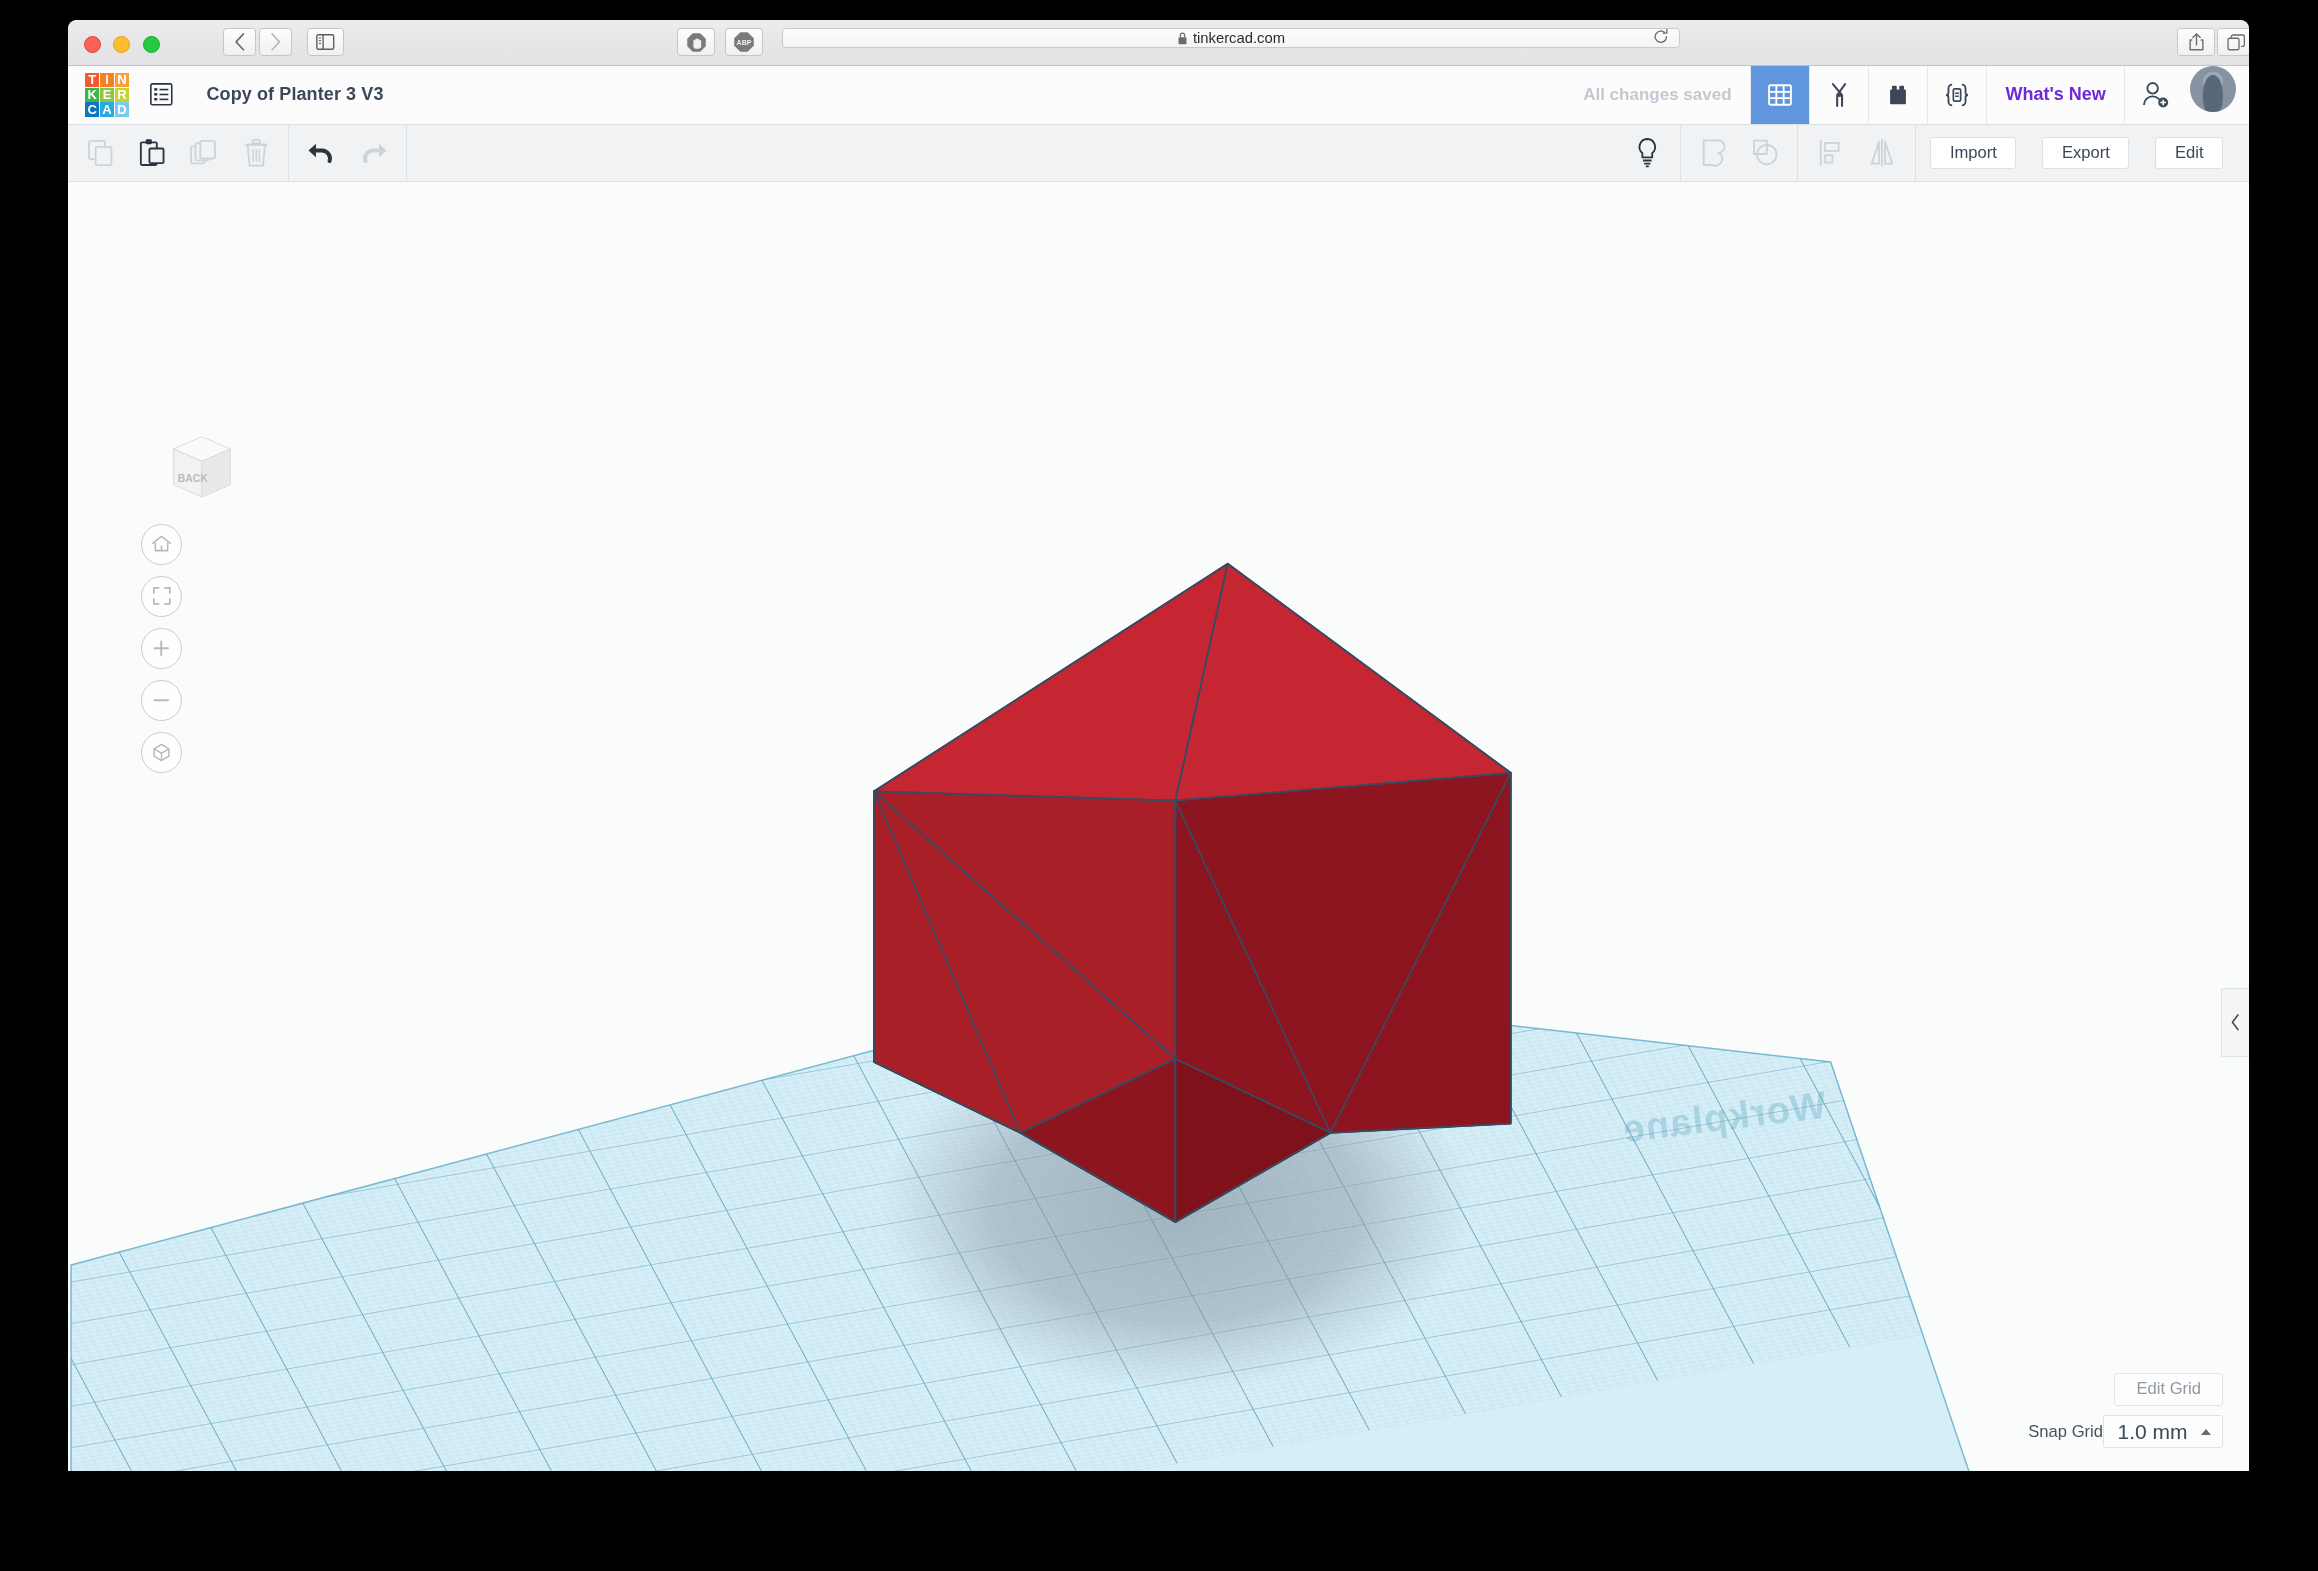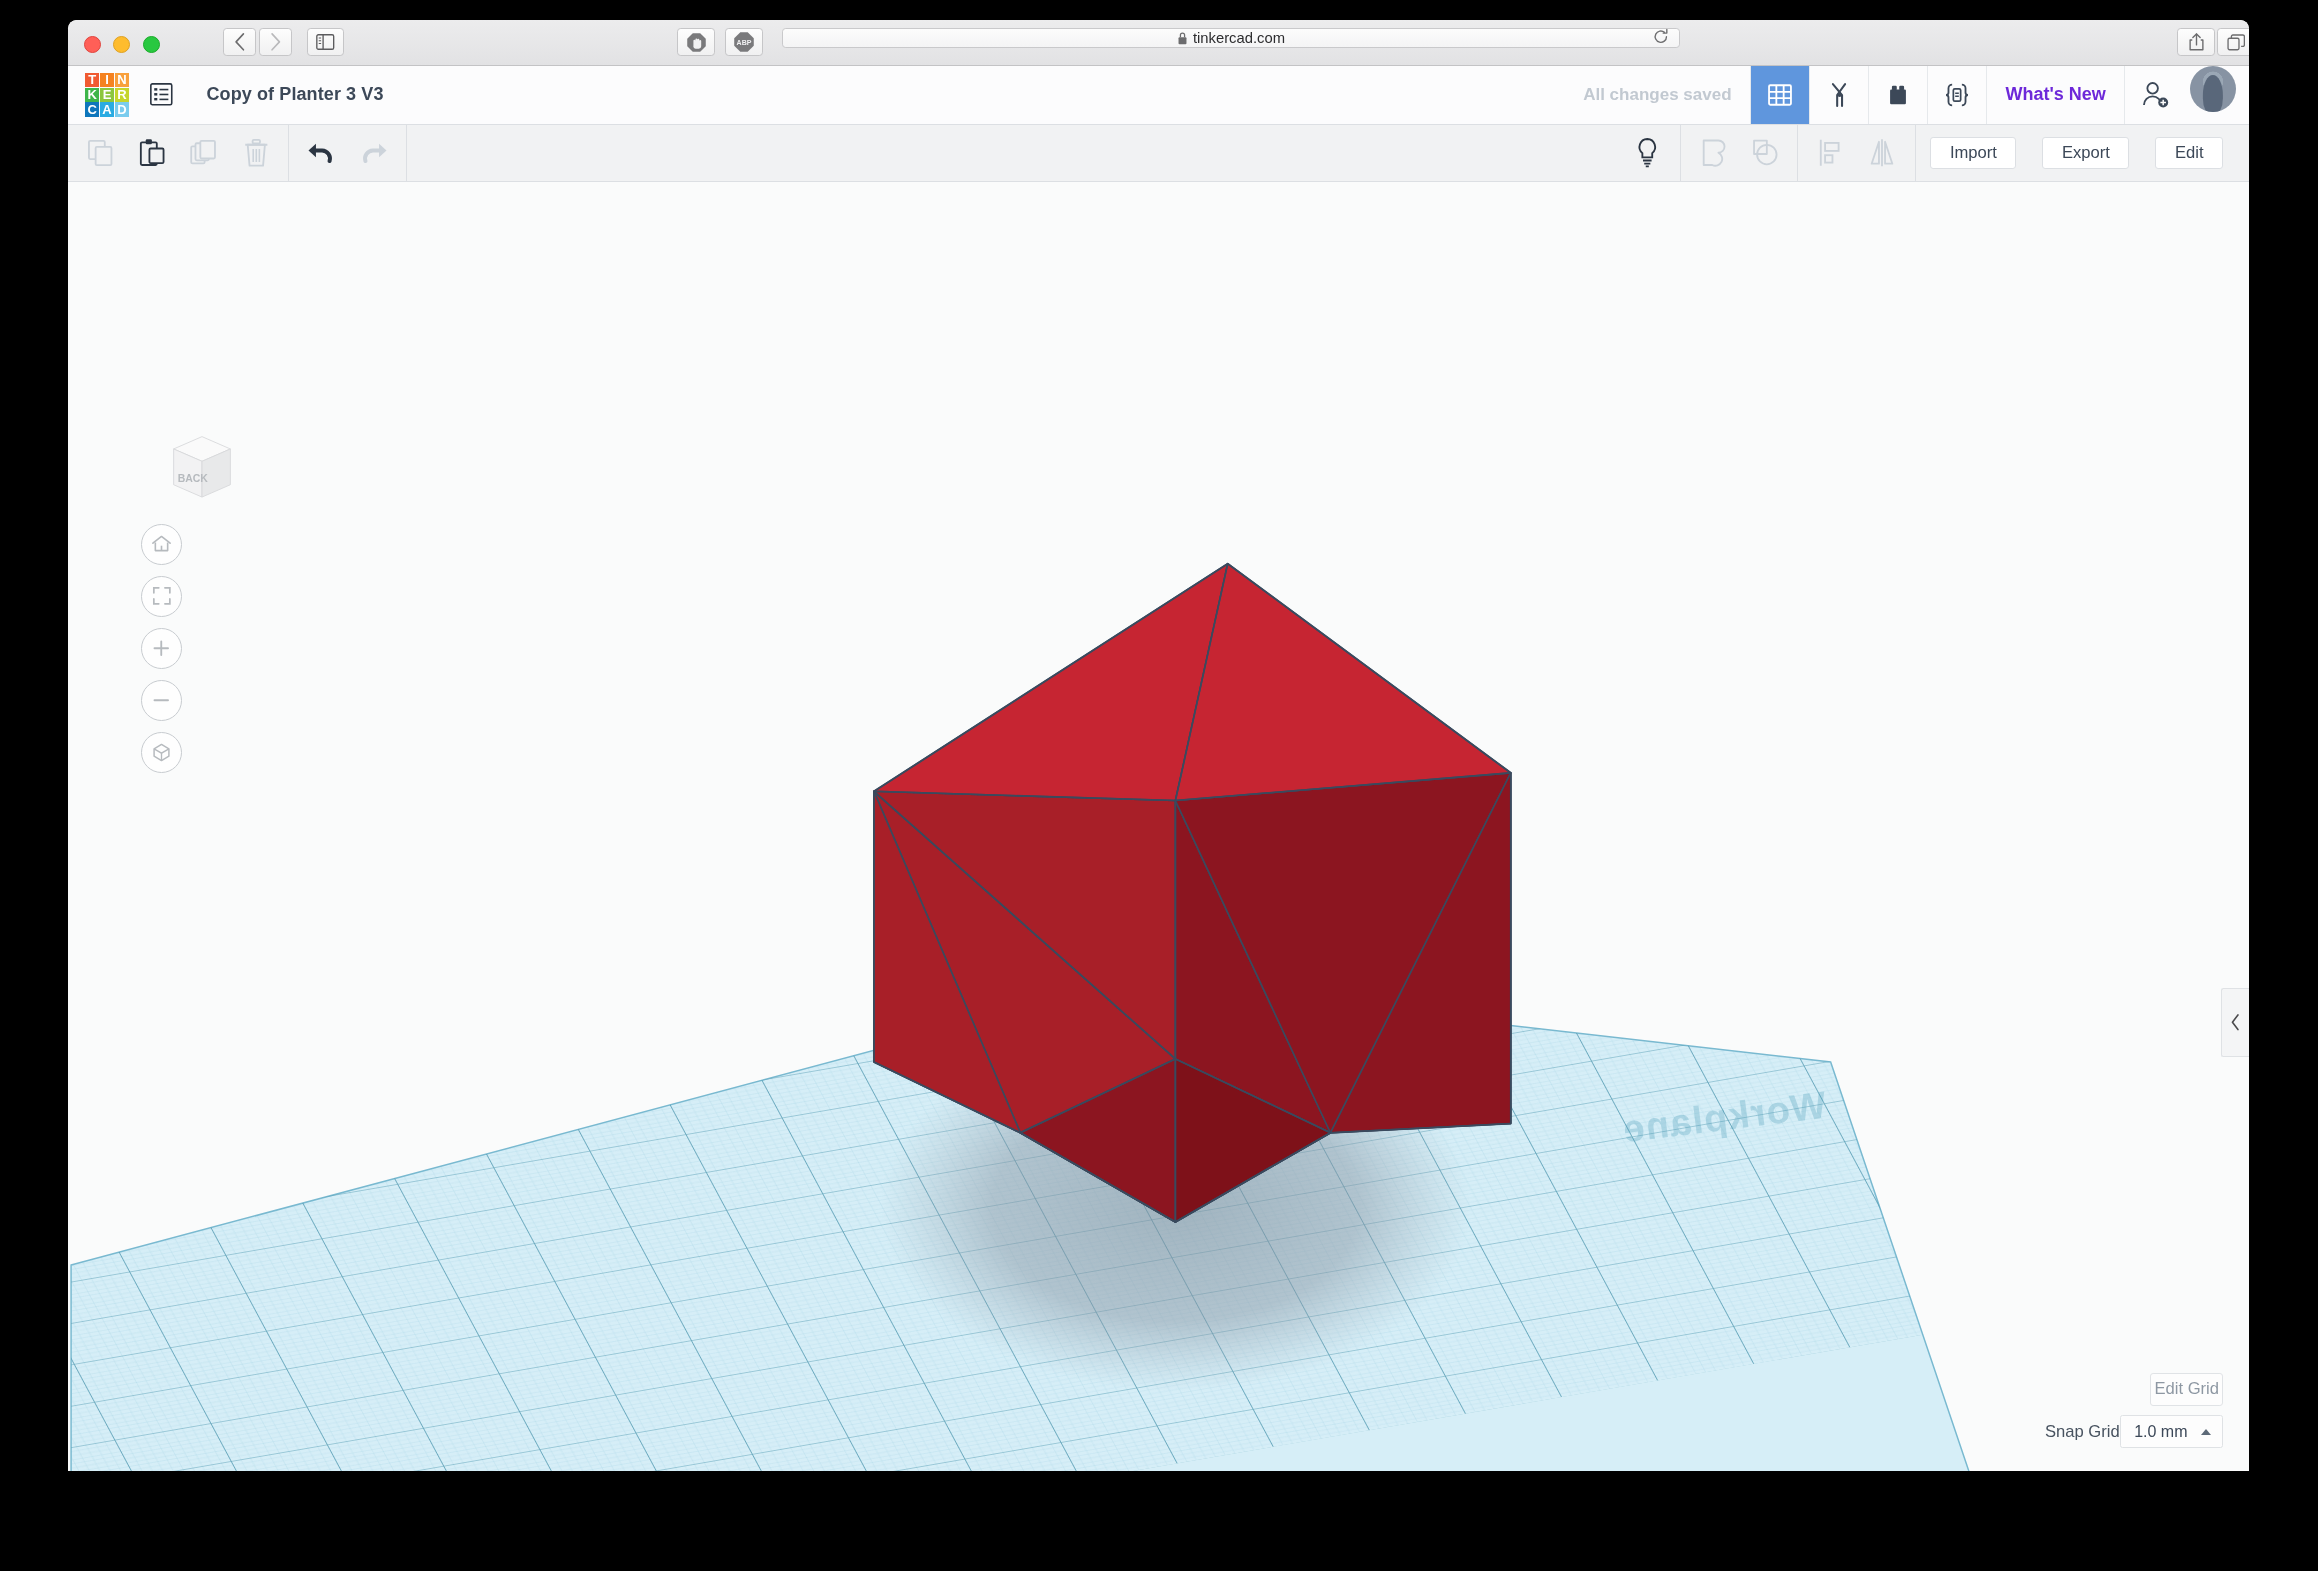--- a/index.html
+++ b/index.html
@@ -209,32 +209,32 @@
     background: #f4f5f6; border: 0.6px solid #dfe2e5; border-right: none;
     border-radius: 2.5px 0 0 2.5px;
     display: flex; align-items: center; justify-content: center;
   }
 
   #grid-controls {
     position: absolute; right: 26px; bottom: 23.4px;
     display: flex; flex-direction: column; align-items: flex-end; gap: 9.8px;
   }
   #edit-grid-btn {
-    height: 33px; padding: 0 3px;
+    height: 33px; padding: 0 21px;
     display: flex; align-items: center; justify-content: center;
     background: #fdfdfd; border: 0.6px solid #e0e3e6; border-radius: 3.1px;
     font-size: 16.6px; color: #8e98a3;
   }
   #snap-row { display: flex; align-items: center; gap: 0; }
   #snap-label { font-size: 16.6px; color: #47525f; }
   #snap-select {
     height: 33px; padding: 0 11px 0 13.5px;
     display: flex; align-items: center; gap: 13.5px;
     background: #fdfdfd; border: 0.6px solid #dfe2e5; border-radius: 2.5px;
-    font-size: 16px; color: #3c4858;
+    font-size: 21px; color: #3c4858;
   }
   .caret-up {
     width: 0; height: 0;
     border-left: 5.5px solid transparent; border-right: 5.5px solid transparent;
     border-bottom: 6.8px solid #5d6a78;
   }
 </style>
 </head>
 <body>
 

